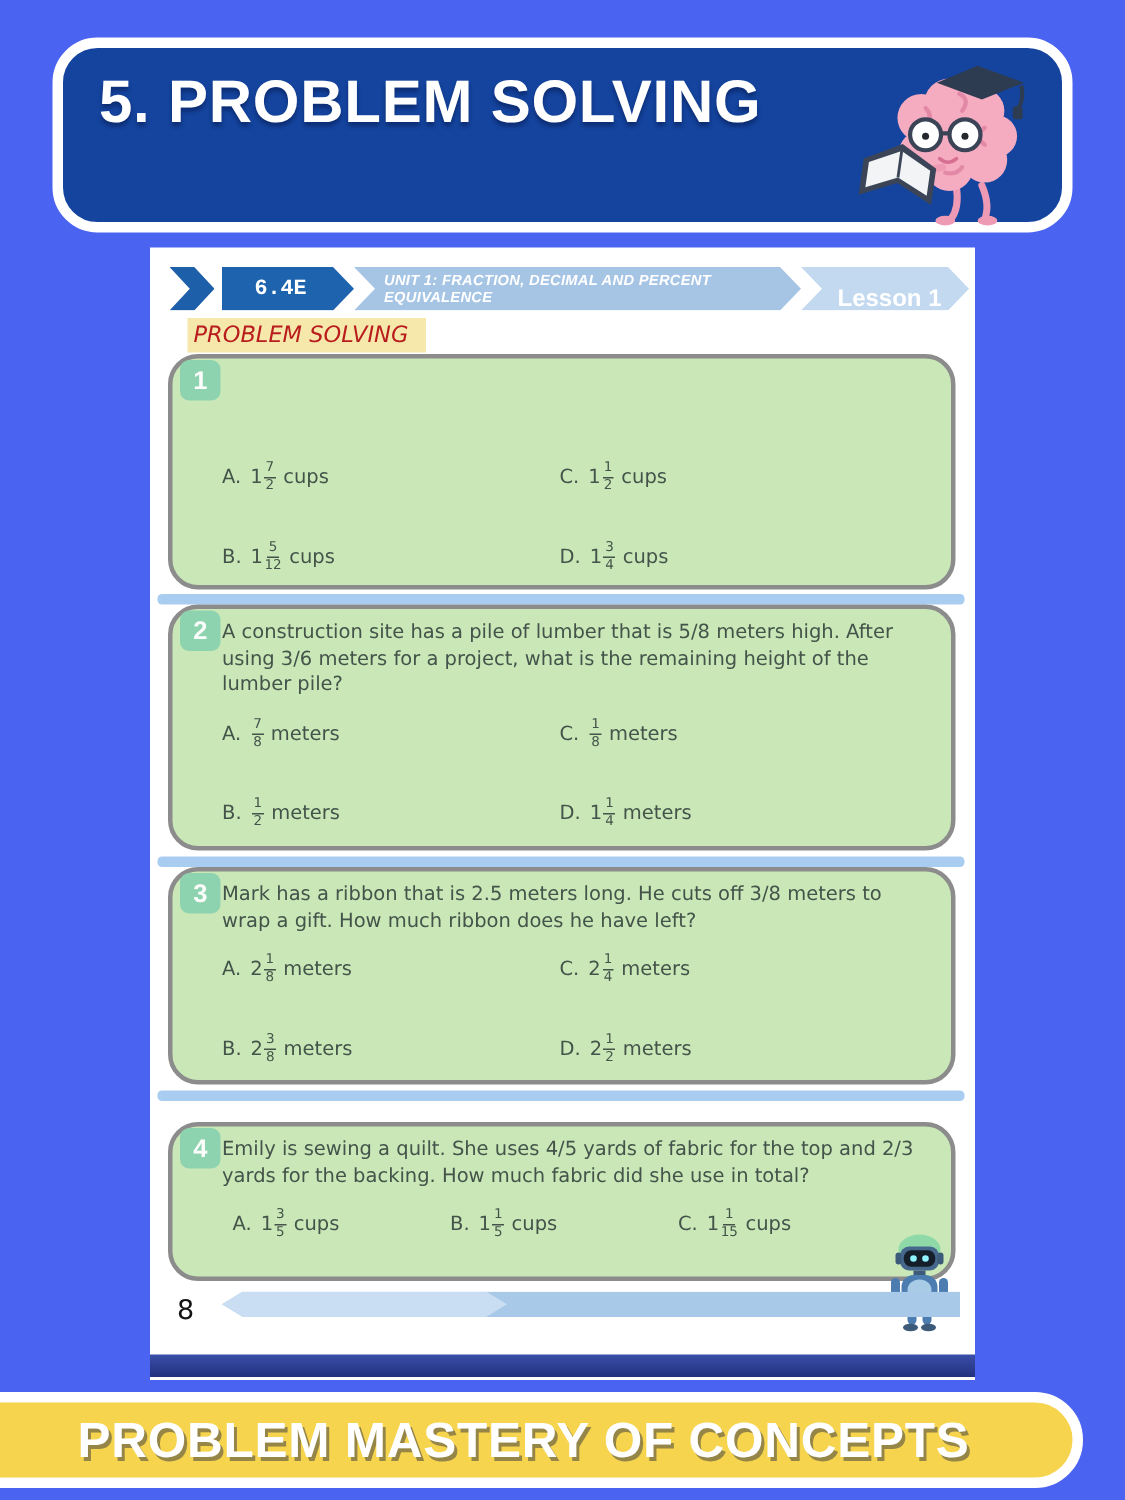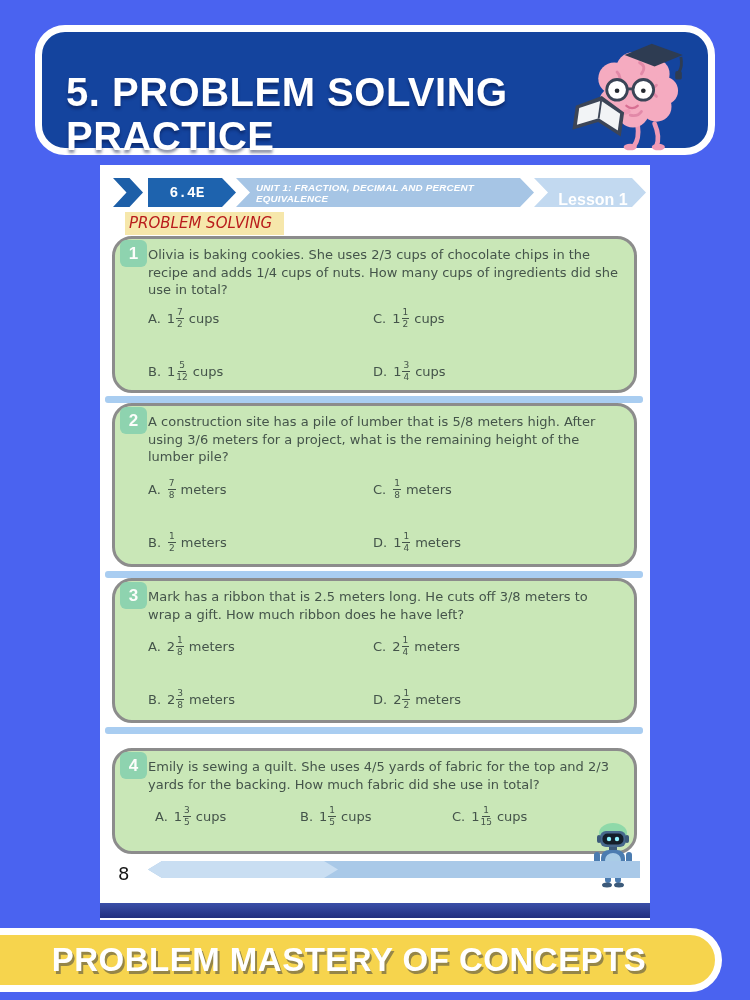--- a/index.html
+++ b/index.html
@@ -3,21 +3,21 @@
 <meta charset="utf-8">
 <style>
   html,body{margin:0;padding:0;}
   body{width:750px;height:1000px;overflow:hidden;font-family:"DejaVu Sans",sans-serif;}
   .stage{position:relative;width:750px;height:1000px;background:#4a63f0;overflow:hidden;}
 
   
   .top-banner{position:absolute;left:35px;top:25px;width:680px;height:130px;background:#14449e;
     border:7px solid #ffffff;border-radius:30px;box-sizing:border-box;}
   .top-banner .title{position:absolute;left:24px;top:14px;color:#fff;font-family:"Liberation Sans",sans-serif;
-    font-weight:800;font-size:40px;line-height:1.1;letter-spacing:.5px;text-shadow:0 3px 3px rgba(5,15,60,.45);margin-top:24px;}
+    font-weight:800;font-size:40px;line-height:1.1;letter-spacing:.5px;text-shadow:0 3px 3px rgba(5,15,60,.45);}
   .mascot-brain{position:absolute;right:14px;top:4px;}
 
   
   .page{position:absolute;left:100px;top:165px;width:550px;height:755px;background:#ffffff;}
 
   
   .kheader{position:absolute;left:8px;top:13px;height:29px;width:540px;}
   .kseg{position:absolute;top:0;height:29px;display:flex;align-items:center;justify-content:center;
     color:#fff;font-family:"Liberation Sans",sans-serif;font-weight:bold;box-sizing:border-box;}
   .lead-chevron{left:5px;width:30px;background:#1d5fa8;
@@ -77,21 +77,20 @@
     font-size:33px;letter-spacing:.5px;white-space:nowrap;text-shadow:2px 3px 0 rgba(70,70,70,.55);}
 </style>
 </head>
 <body>
 
 <div class="stage">
 
   <div class="top-banner">
     <div class="title">
       <div>5. PROBLEM SOLVING</div>
-      <div>PRACTICE</div>
     </div>
     <span class="mascot-brain">
       <svg viewBox="0 0 130 125" width="122" height="118">
         <path d="M70 95 q2 14 -4 22" stroke="#ef9ab5" stroke-width="5" fill="none" stroke-linecap="round"></path>
         <path d="M88 93 q6 14 2 24" stroke="#ef9ab5" stroke-width="5" fill="none" stroke-linecap="round"></path>
         <ellipse cx="62" cy="118" rx="7" ry="3.5" fill="#ef9ab5"></ellipse>
         <ellipse cx="92" cy="118" rx="7" ry="3.5" fill="#ef9ab5"></ellipse>
         <g fill="#f5abc0">
           <circle cx="45" cy="45" r="17"></circle>
             <circle cx="65" cy="35" r="18"></circle>
@@ -128,21 +127,20 @@
       <div class="kseg lead-chevron"></div>
       <div class="kseg seg-standard">6.4E</div>
       <div class="kseg seg-unit">UNIT 1: FRACTION, DECIMAL AND PERCENT EQUIVALENCE</div>
       <div class="kseg seg-lesson">Lesson 1</div>
     </div>
 
     <div class="section-label">PROBLEM SOLVING</div>
 
     <div class="pbox" id="box1">
       <div class="badge">1</div>
-      <div class="question">Olivia is baking cookies. She uses 2/3 cups of chocolate chips in the recipe and adds 1/4 cups of nuts. How many cups of ingredients did she use in total?</div>
       <div class="options cols-2">
         <div class="option">
           <span class="opt-label">A.</span>
           <span class="whole">1</span>
             <span class="frac">
               <span class="num">7</span>
               <span class="den">2</span>
             </span>
           <span class="unit">cups</span>
         </div>

